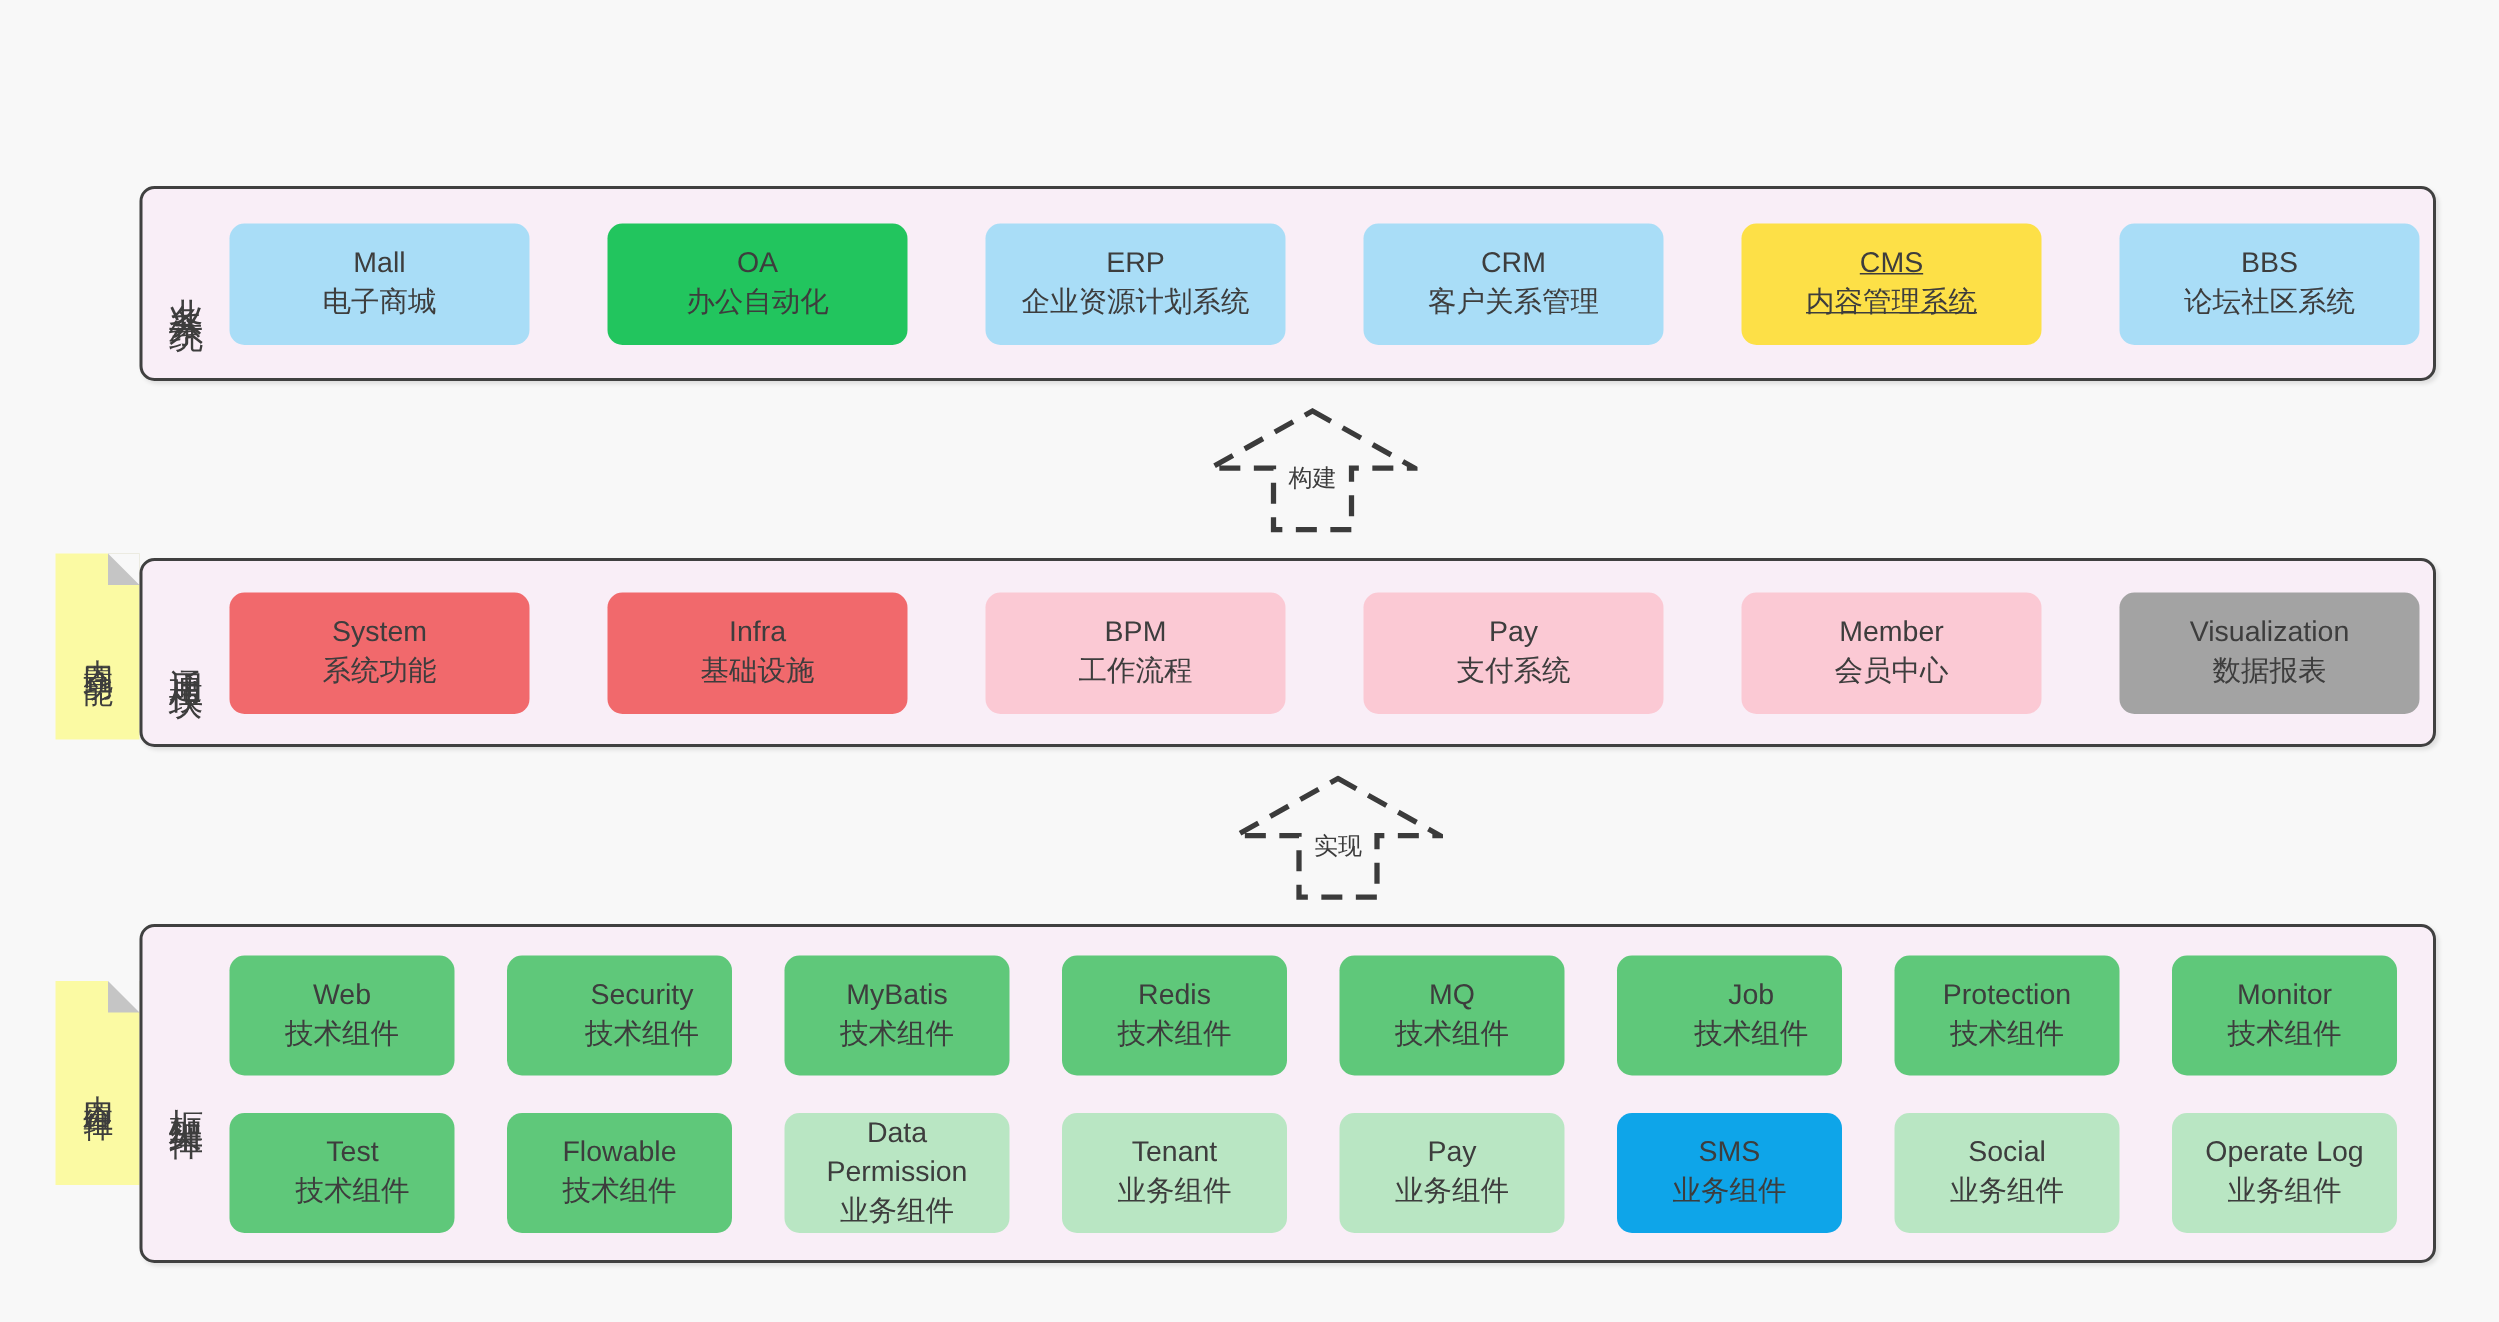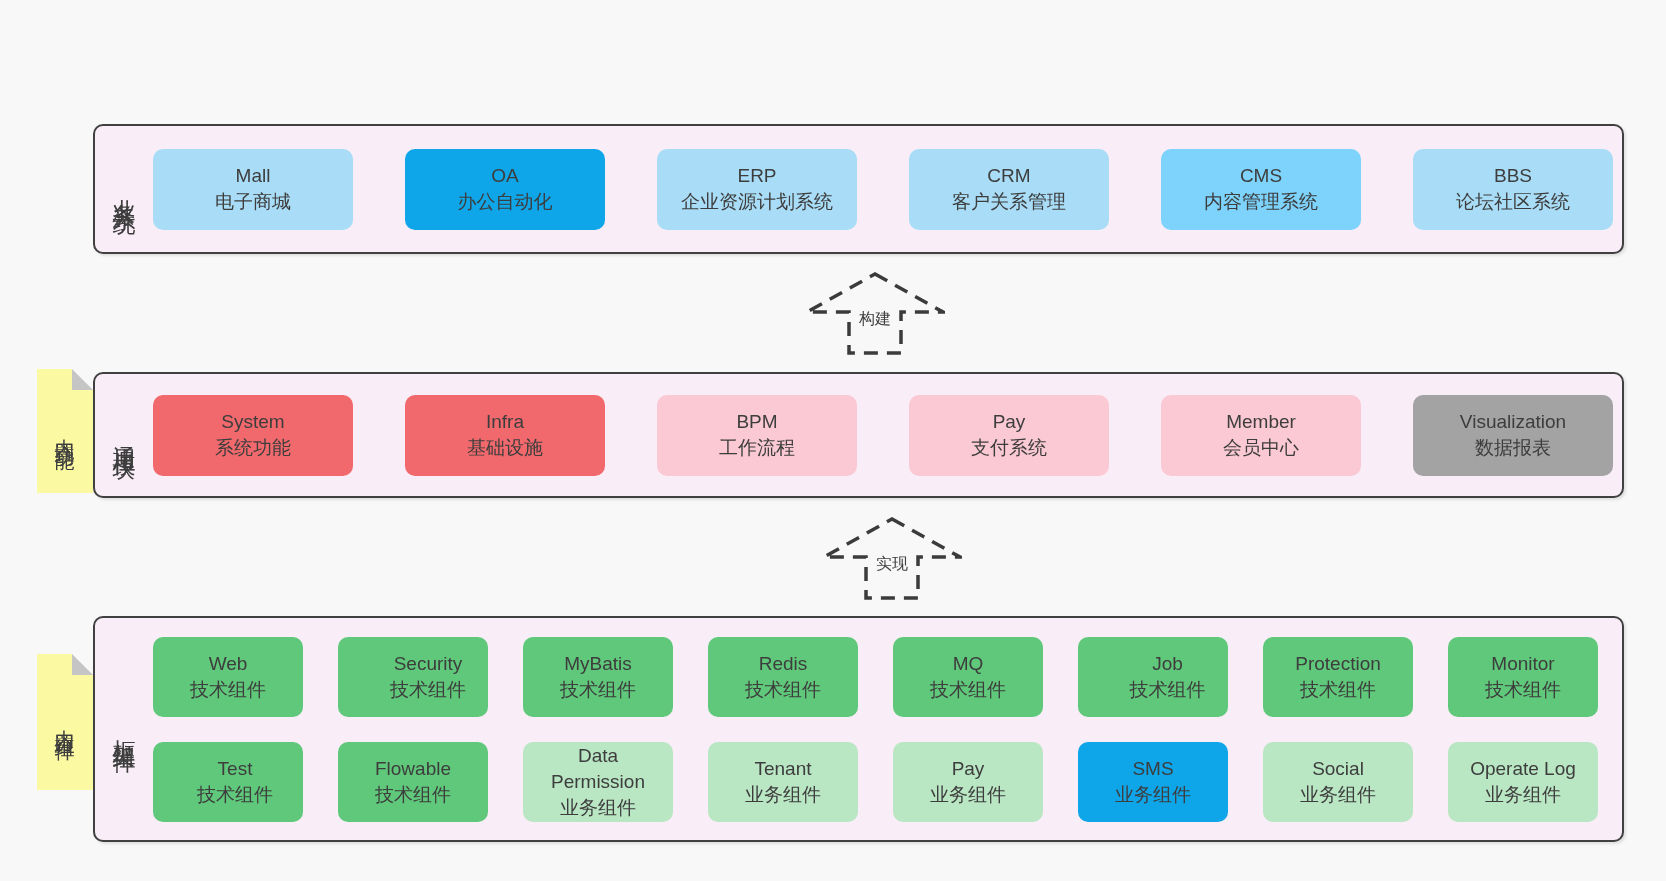--- a/index.html
+++ b/index.html
@@ -114,33 +114,33 @@
 
 <section class="layer" id="layer-business">
   <div class="vlabel">
     <span class="vtext">业务系统</span>
   </div>
   <div class="boxes6">
       <div class="box box6" style="background: rgb(169, 221, 247);">
         <span>Mall</span>
         <span>电子商城</span>
       </div>
-      <div class="box box6" style="background: #0ea5e9;">
+      <div class="box box6" style="background: #22c55e;">
         <span>OA</span>
         <span>办公自动化</span>
       </div>
       <div class="box box6" style="background: rgb(169, 221, 247);">
         <span>ERP</span>
         <span>企业资源计划系统</span>
       </div>
       <div class="box box6" style="background: rgb(169, 221, 247);">
         <span>CRM</span>
         <span>客户关系管理</span>
       </div>
-      <div class="box box6" style="background: #7dd3fc;">
+      <div class="box box6" style="background: #fde047; text-decoration: underline;">
         <span>CMS</span>
         <span>内容管理系统</span>
       </div>
       <div class="box box6" style="background: rgb(169, 221, 247);">
         <span>BBS</span>
         <span>论坛社区系统</span>
       </div>
     </div>
 </section>
 

